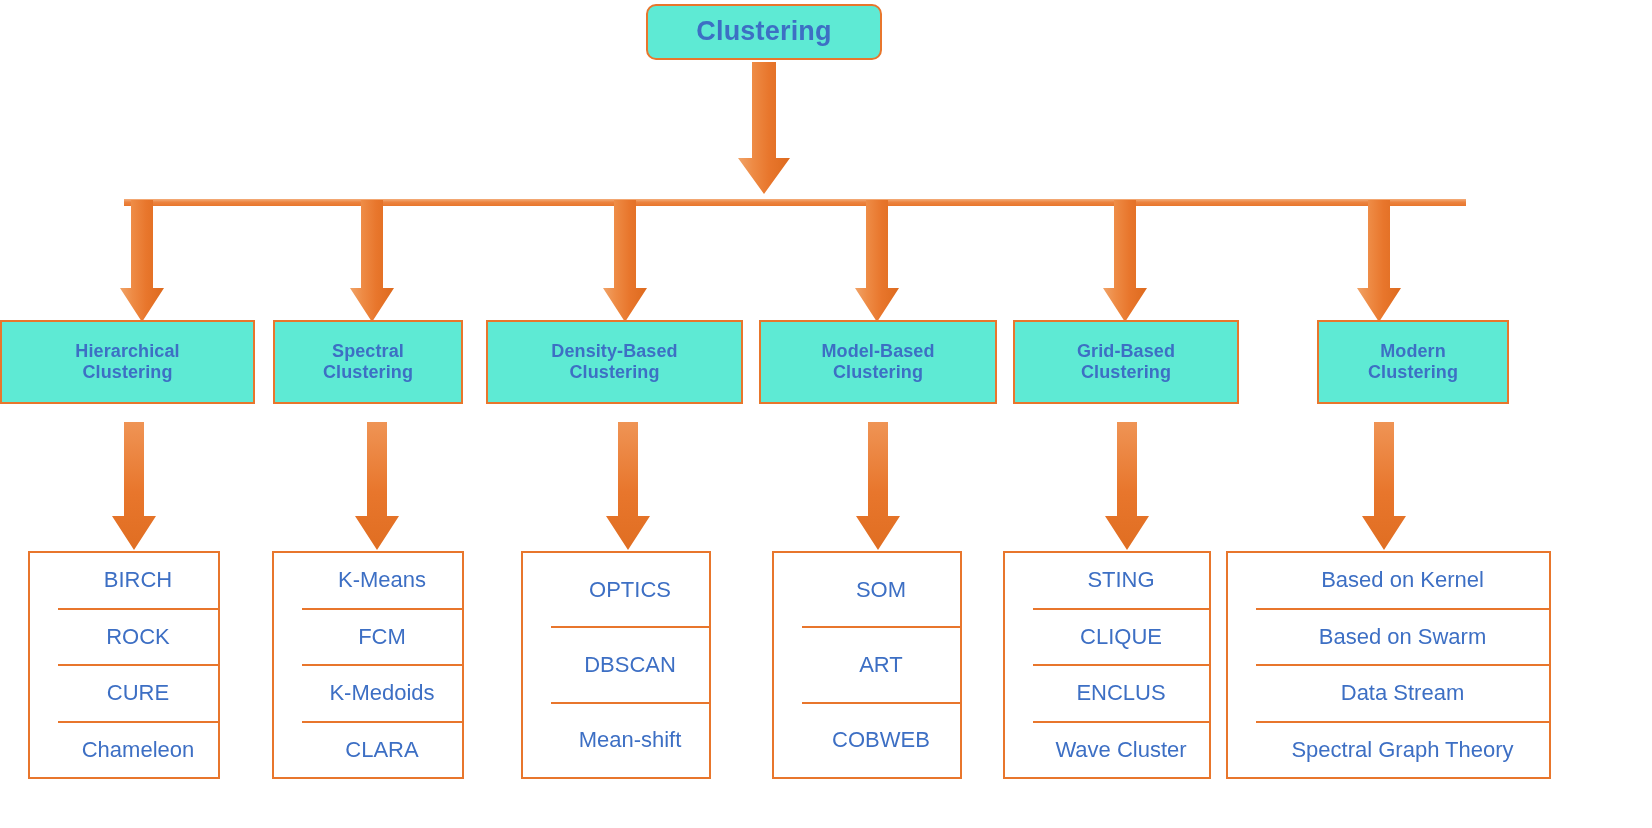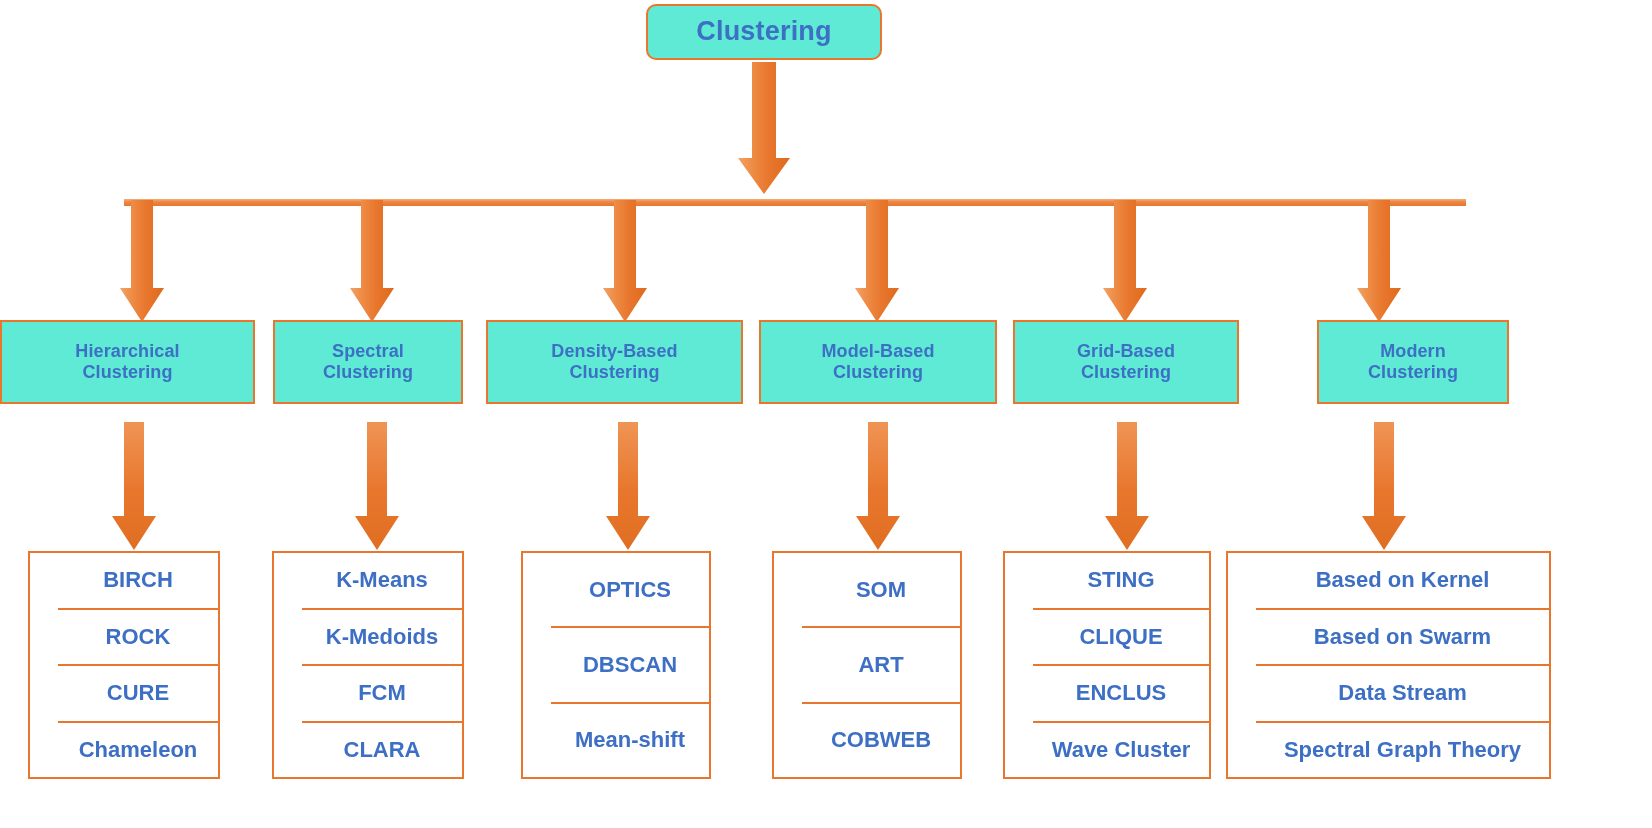--- a/index.html
+++ b/index.html
@@ -57,21 +57,21 @@
     flex-direction: column;
   }
   .leaf-cell {
     flex: 1 1 0;
     box-sizing: border-box;
     border-bottom: 2px solid #E8762C;
     display: flex;
     align-items: center;
     justify-content: center;
     color: #3D6FC4;
-    font-weight: bold;
+    font-weight: normal;
     font-size: 22px;
     text-align: center;
     white-space: nowrap;
     margin-left: 28px;
   }
   .leaf-cell:last-child { border-bottom: none; }
 
   .arrow {
     position: absolute;
   }
@@ -225,22 +225,22 @@
 
   <div class="leaf-stack" style="left:28px; top:551px; width:192px; height:228px;">
     <div class="leaf-cell">BIRCH</div>
     <div class="leaf-cell">ROCK</div>
     <div class="leaf-cell">CURE</div>
     <div class="leaf-cell">Chameleon</div>
   </div>
 
   <div class="leaf-stack" style="left:272px; top:551px; width:192px; height:228px;">
     <div class="leaf-cell">K-Means</div>
+    <div class="leaf-cell">FCM</div>
     <div class="leaf-cell">K-Medoids</div>
-    <div class="leaf-cell">FCM</div>
     <div class="leaf-cell">CLARA</div>
   </div>
 
   <div class="leaf-stack" style="left:521px; top:551px; width:190px; height:228px;justify-content:flex-end;">
     <div class="leaf-cell">OPTICS</div>
     <div class="leaf-cell">DBSCAN</div>
     <div class="leaf-cell">Mean-shift</div>
   </div>
 
   <div class="leaf-stack" style="left:772px; top:551px; width:190px; height:228px;">

